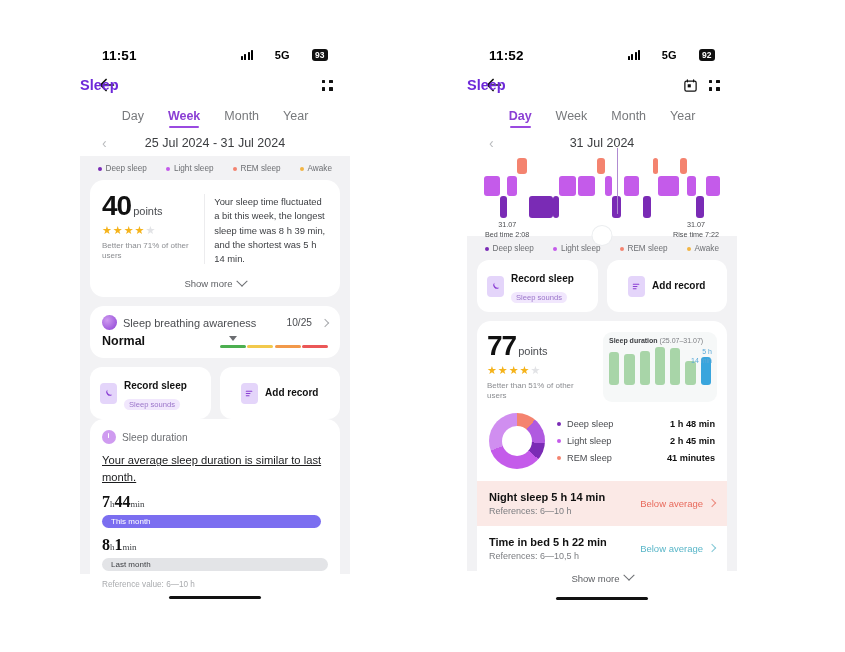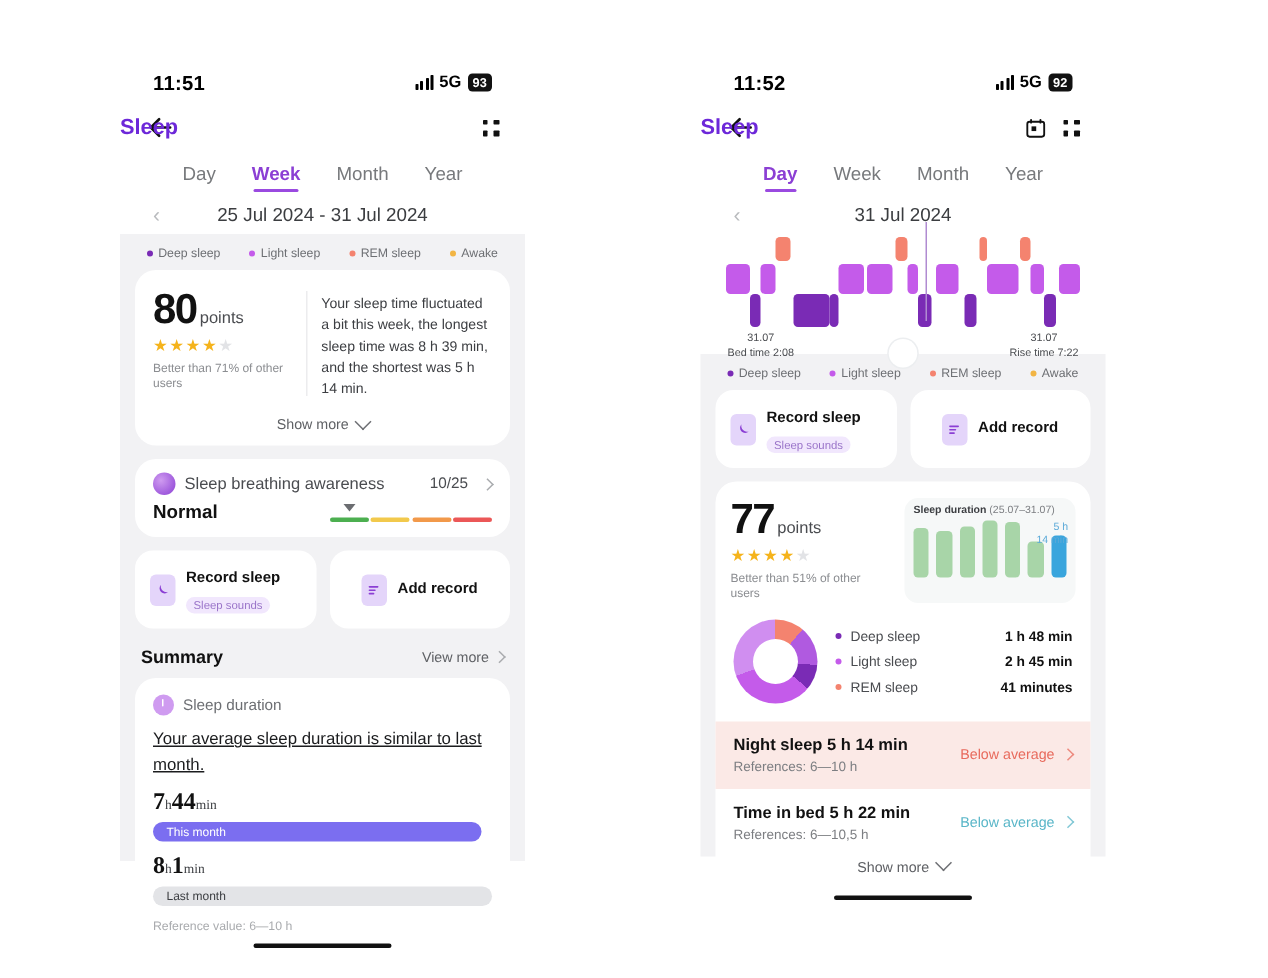--- a/index.html
+++ b/index.html
@@ -12,21 +12,21 @@
   .stage{position:relative;width:845px;height:652px;}
 
   
   .phone{position:absolute;background:#ffffff;}
   #phone-left{left:80px;top:40px;width:270px;height:580px;}
   #phone-right{left:467px;top:40px;width:270px;height:580px;}
 
   
   .statusbar{height:26px;display:flex;align-items:center;justify-content:space-between;padding:4px 22px 0 22px;box-sizing:border-box;}
   .sb-time{font-size:13.5px;font-weight:bold;color:#000;letter-spacing:.2px;}
-  .sb-right{display:flex;align-items:center;gap:4px;}
+  .sb-right{display:flex;align-items:center;gap:22px;}
   .sig{display:flex;align-items:flex-end;gap:1.2px;height:10px;}
   .sig i{display:block;width:2px;background:#000;border-radius:.5px;}
   .sig i:nth-child(1){height:4px;}
   .sig i:nth-child(2){height:6px;}
   .sig i:nth-child(3){height:8px;}
   .sig i:nth-child(4){height:10px;}
   .sb-net{font-size:11px;font-weight:bold;color:#000;}
   .batt{background:#111;color:#fff;font-size:8.5px;font-weight:bold;border-radius:3px;padding:1.5px 3.5px 1.5px 3.5px;line-height:1;}
 
   
@@ -224,21 +224,21 @@
         <span class="lg">
             <i class="dot" style="background:#f2b544"></i>
             <span>Awake</span>
           </span>
       </div>
 
       <div class="card scorecard">
         <div class="score-flex">
           <div class="score-left">
             <div>
-              <span class="score-num">80</span><span class="score-unit">points</span>
+              <span class="score-num">40</span><span class="score-unit">points</span>
             </div>
             <div class="stars">★★★★<span class="off">★</span></div>
             <div class="better">Better than 71% of other users</div>
           </div>
           <div class="divider-v"></div>
           <div class="score-desc">Your sleep time fluctuated a bit this week, the longest sleep time was 8 h 39 min, and the shortest was 5 h 14 min.</div>
         </div>
         <div class="showmore">
           <span>Show more</span>
             <i class="chev-d"></i>
@@ -281,24 +281,20 @@
         <div class="act center">
           <span class="act-ic">
             <svg viewBox="0 0 24 24" width="11" height="11" fill="none" stroke="#8b3fd4" stroke-width="2.4" stroke-linecap="round">
                 <path d="M5 7h12M5 12h8M5 17h6"></path>
               </svg>
           </span>
           <span class="act-title">Add record</span>
         </div>
       </div>
 
-      <div class="sum-head">
-        <span class="sum-title">Summary</span>
-        <span class="sum-more"><span>View more</span><i class="chev-r"></i></span>
-      </div>
 
       <div class="card dur-card">
         <div class="dur-head">
           <span class="clock"></span>
           <span class="dur-label">Sleep duration</span>
         </div>
         <div class="dur-text">Your average sleep duration is similar to last month.</div>
 
         <div class="val">
           <span class="big">7</span><span class="sm">h</span><span class="big">44</span><span class="sm">min</span>

